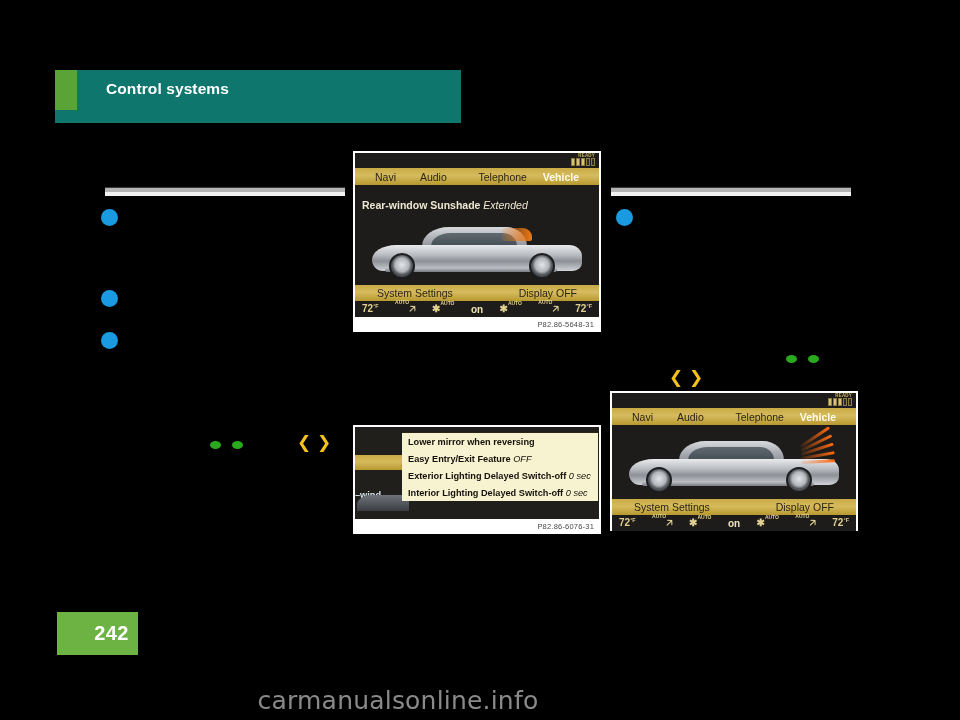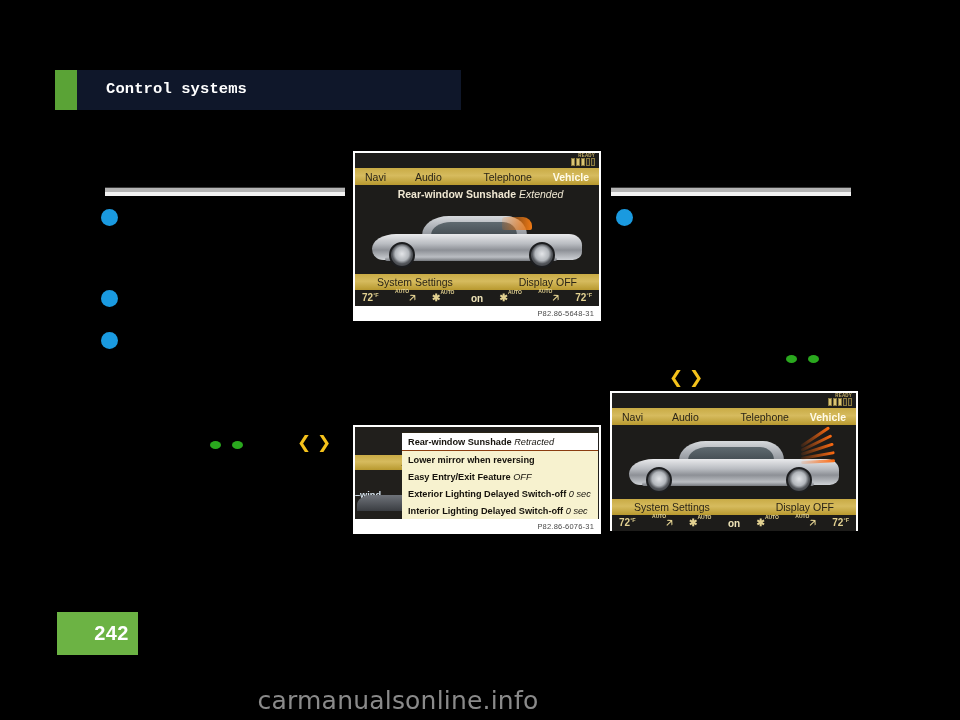--- a/index.html
+++ b/index.html
@@ -15,23 +15,22 @@
     font-family: "Liberation Sans", sans-serif;
     color: #ffffff;
   }
 
   
   .chapter-band {
     position: absolute;
     left: 55px;
     top: 70px;
     width: 406px;
-    height: 40px;
-    background: #0f172a;
-    font-family: Liberation Mono, monospace;
+    height: 53px;
+    background: #0f766e;
   }
   .chapter-band .notch {
     position: absolute;
     left: 0;
     top: 0;
     width: 22px;
     height: 40px;
     background: #5aa336;
   }
   .chapter-title {
@@ -130,36 +129,35 @@
   .signal-bars i.off { background: #2f2c26; }
 
   .disp-menubar {
     display: flex;
     align-items: center;
     height: 17px;
     background: linear-gradient(to bottom, #c9ab45 0%, #d6bb5e 45%, #b8992f 100%);
     color: #2b2517;
     font-size: 10.5px;
     font-weight: normal;
-    padding: 0 10px;
+    padding: 0 20px;
     box-sizing: border-box;
   }
   .disp-menubar span { white-space: nowrap; }
   .disp-menubar .mi-navi { flex: 0 0 auto; }
   .disp-menubar .mi-audio { flex: 1 1 auto; text-align: center; margin-left: 8px;}
   .disp-menubar .mi-tele { flex: 1 1 auto; text-align: center; }
   .disp-menubar .mi-veh  { flex: 0 0 auto; color: #fffbe8; font-weight: bold; }
 
   .disp-headline {
-    padding: 3px 0 0 7px;
+    padding: 14px 0 0 7px;
     font-size: 10.5px;
     font-weight: bold;
     color: #efe7d2;
     white-space: nowrap;
-    text-align: center;
   }
   .disp-headline em {
     font-style: italic;
     font-weight: normal;
   }
 
   .car-stage {
     position: relative;
     height: 74px;
     background: #1d1c1a;
@@ -474,24 +472,20 @@
 
 <div class="figure" style="left:353px; top:425px; width:248px;">
   <div class="display" style="height:92px;">
     <div class="fig2-backdrop"></div>
 
     <div class="fig2-goldstripe">A</div>
     <div class="fig2-partial">–wind</div>
     <div class="fig2-carhint"></div>
 
     <div class="popup-menu">
-      <div class="row sel">
-        <span>Rear-window Sunshade</span>
-        <em>Retracted</em>
-      </div>
       <div class="row">
         <span>Lower mirror when reversing</span>
         <em></em>
       </div>
       <div class="row">
         <span>Easy Entry/Exit Feature</span>
         <em>OFF</em>
       </div>
       <div class="row">
         <span>Exterior Lighting Delayed Switch-off</span>

